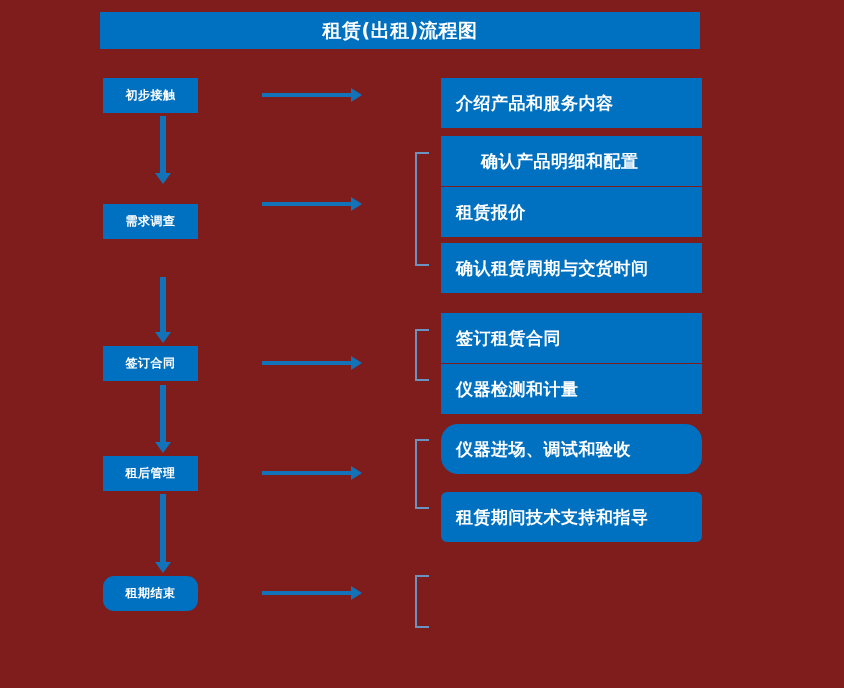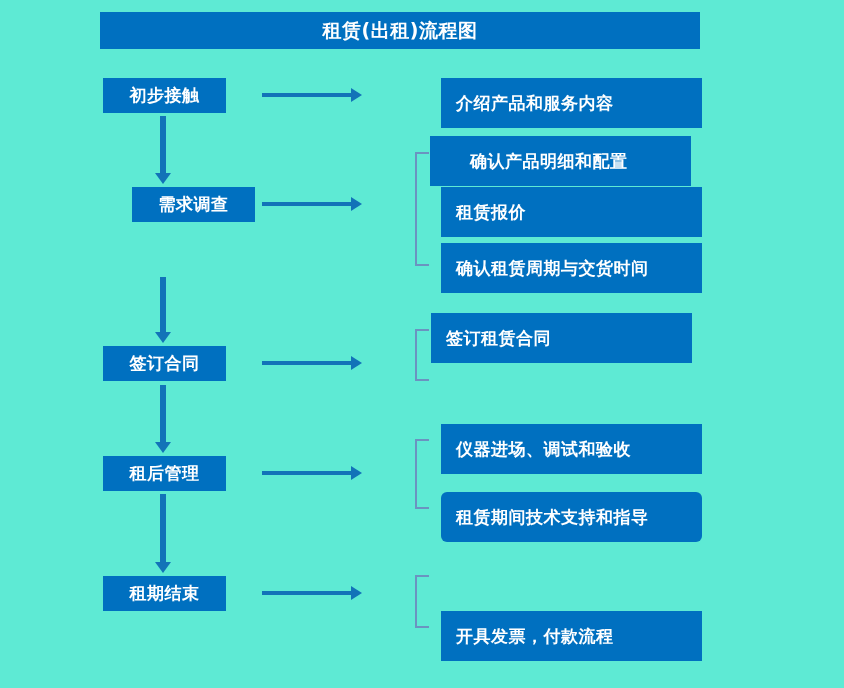--- a/index.html
+++ b/index.html
@@ -10,21 +10,21 @@
     width: 844px;
     height: 688px;
     background: #ffffff;
     font-family: "DejaVu Sans", "Liberation Sans", sans-serif;
     overflow: hidden;
   }
   #canvas {
     position: relative;
     width: 844px;
     height: 688px;
-    background: #5eead4;
+    background: #7f1d1d;
   }
 
   
   .title-bar {
     position: absolute;
     left: 100px;
     top: 12px;
     width: 600px;
     height: 37px;
     background: #0070C0;
@@ -41,23 +41,23 @@
   .box {
     position: absolute;
     background: #0070C0;
     color: #ffffff;
     font-weight: bold;
     display: flex;
     align-items: center;
     box-sizing: border-box;
   }
   .box.stage {
-    width: 123px;
+    width: 95px;
     height: 35px;
-    font-size: 17px;
+    font-size: 12px;
     justify-content: center;
     letter-spacing: 0.5px;
   }
   .box.detail {
     width: 261px;
     height: 50px;
     font-size: 17px;
     justify-content: flex-start;
     padding-left: 15px;
     letter-spacing: 0.5px;
@@ -121,24 +121,24 @@
   }
 </style>
 </head>
 <body>
 
 <div id="canvas">
 
   <div class="title-bar">租赁(出租)流程图</div>
 
   <div class="box stage" style="left:103px; top:78px;">初步接触</div>
-  <div class="box stage" style="left:103px; top:187px;margin-left:29px;">需求调查</div>
+  <div class="box stage" style="left:103px; top:204px;">需求调查</div>
   <div class="box stage" style="left:103px; top:346px;">签订合同</div>
   <div class="box stage" style="left:103px; top:456px;">租后管理</div>
-  <div class="box stage" style="left:103px; top:576px;">租期结束</div>
+  <div class="box stage" style="left:103px; top:576px;border-radius:11px;">租期结束</div>
 
   <div class="arrow-v" style="left:155px; top:116px; height:68px;">
     <div class="shaft"></div>
       <div class="head"></div>
   </div>
   <div class="arrow-v" style="left:155px; top:277px; height:66px;">
     <div class="shaft"></div>
       <div class="head"></div>
   </div>
   <div class="arrow-v" style="left:155px; top:385px; height:68px;">
@@ -170,21 +170,21 @@
     <div class="shaft"></div>
       <div class="head"></div>
   </div>
 
   <div class="bracket" style="left:415px; top:152px; width:14px; height:114px;"></div>
   <div class="bracket" style="left:415px; top:329px; width:14px; height:52px;"></div>
   <div class="bracket" style="left:415px; top:439px; width:14px; height:70px;"></div>
   <div class="bracket" style="left:415px; top:575px; width:14px; height:53px;"></div>
 
   <div class="box detail" style="left:441px; top:78px;">介绍产品和服务内容</div>
-  <div class="box detail" style="left:430px; top:136px;padding-left:40px;">确认产品明细和配置</div>
+  <div class="box detail" style="left:441px; top:136px;padding-left:40px;">确认产品明细和配置</div>
   <div class="box detail" style="left:441px; top:187px;">租赁报价</div>
   <div class="box detail" style="left:441px; top:243px;">确认租赁周期与交货时间</div>
-  <div class="box detail" style="left:431px; top:313px;text-align:right;">签订租赁合同</div>
-  <div class="box detail" style="left:441px; top:424px;">仪器进场、调试和验收</div>
+  <div class="box detail" style="left:441px; top:313px;text-align:right;">签订租赁合同</div>
+  <div class="box detail" style="left:441px; top:364px;">仪器检测和计量</div>
+  <div class="box detail" style="left:441px; top:424px;border-radius:17px;">仪器进场、调试和验收</div>
   <div class="box detail" style="left:441px; top:492px;border-radius:6px;">租赁期间技术支持和指导</div>
-  <div class="box detail" style="left:441px; top:611px;">开具发票，付款流程</div>
 
 </div>
 
 </body></html>

